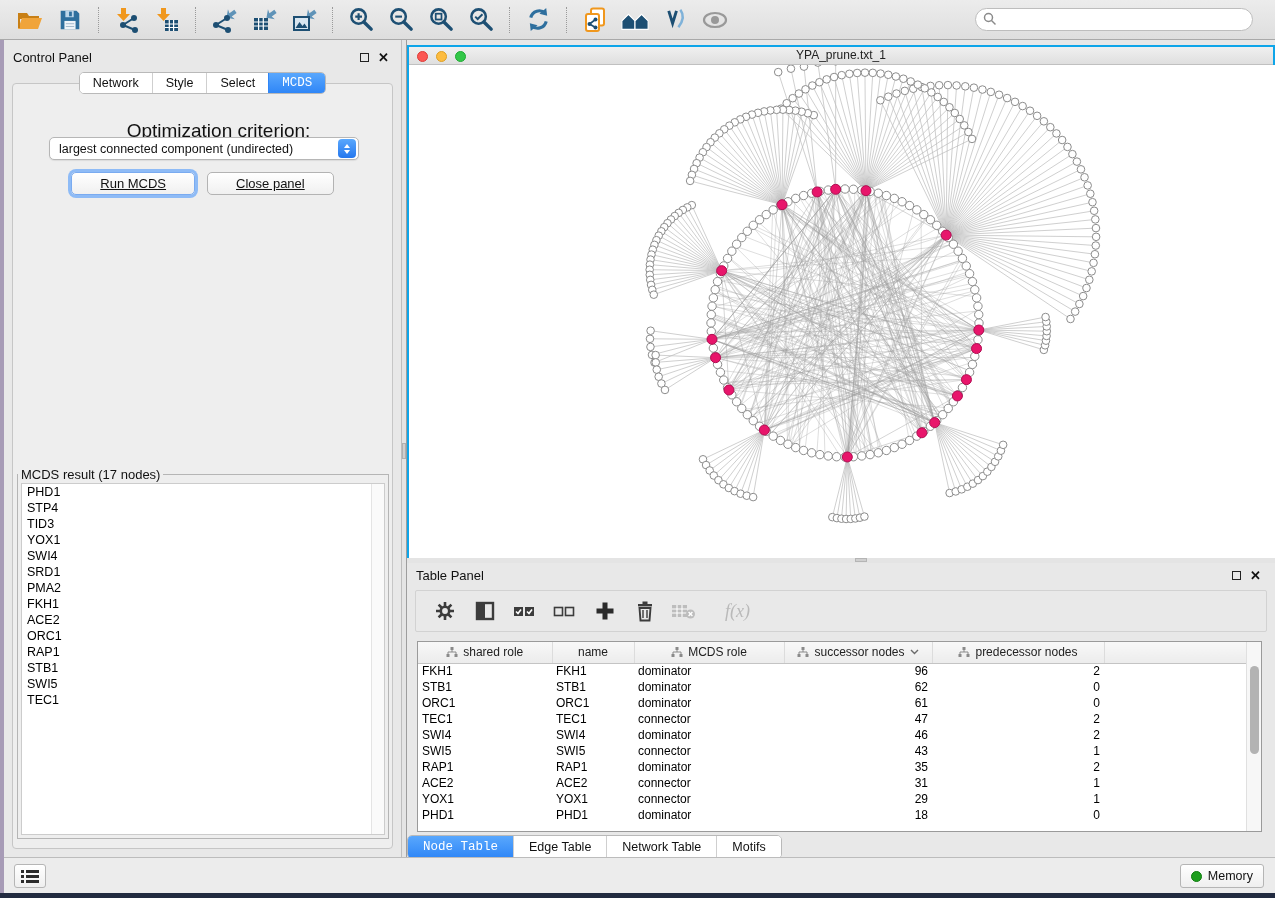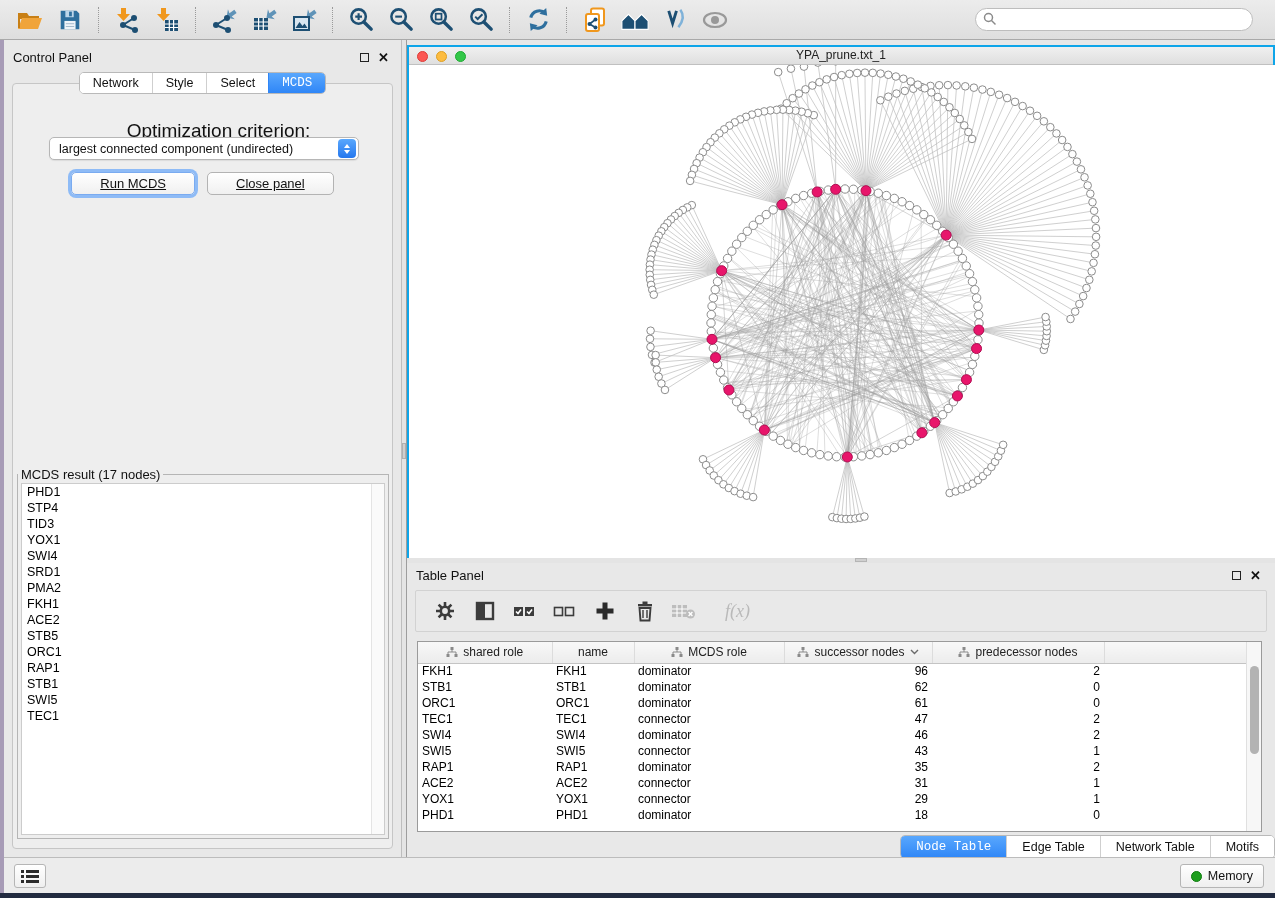--- a/index.html
+++ b/index.html
@@ -94,21 +94,21 @@
   table.data { border-collapse:collapse; width:830px; table-layout:fixed; }
   table.data th { height:21px; background:linear-gradient(#f8f8f8,#ececec);
     border-bottom:1px solid #c4c4c4; border-right:1px solid #dcdcdc;
     font-weight:normal; font-size:12px; color:#222; text-align:center; position:relative; }
   table.data th .hcontent { display:flex; align-items:center; justify-content:center; gap:5px; }
   table.data td { height:16px; font-size:12px; color:#000; padding:0 4px; white-space:nowrap; overflow:hidden; }
   td.num { text-align:right; padding-right:14px; }
   .tscroll { position:absolute; right:0; top:0; width:15px; height:100%; background:#f7f7f7; border-left:1px solid #e0e0e0; }
   .tscroll .thumb { position:absolute; left:3px; top:24px; width:9px; height:88px; background:#b3b3b3; border-radius:5px; }
 
-  .tp-tabs { position:absolute; left:0; top:272px; width:100%; display:flex; justify-content:flex-end; }
+  .tp-tabs { position:absolute; left:0; top:272px; width:100%; display:flex; justify-content:flex-start; }
   .tp-tabs .seg .seg-item { padding:4px 15px; font-size:12.5px; }
 
   
   .status-bar { position:absolute; left:0; top:817px; width:1271px; height:36px;
     background:#ececec; border-top:1px solid #bcbcbc; }
   .task-btn { position:absolute; left:10px; top:6px; width:32px; height:24px;
     background:linear-gradient(#fff,#efefef); border:1px solid #b5b5b5; border-radius:3px;
     display:flex; align-items:center; justify-content:center; }
   .mem-btn { position:absolute; right:11px; top:6px; height:24px; padding:0 10px;
     background:linear-gradient(#fff,#efefef); border:1px solid #b5b5b5; border-radius:3px;
@@ -293,21 +293,20 @@
             <div id="mcds-items">
                 <div class="mcds-item">PHD1</div>
                 <div class="mcds-item">STP4</div>
                 <div class="mcds-item">TID3</div>
                 <div class="mcds-item">YOX1</div>
                 <div class="mcds-item">SWI4</div>
                 <div class="mcds-item">SRD1</div>
                 <div class="mcds-item">PMA2</div>
                 <div class="mcds-item">FKH1</div>
                 <div class="mcds-item">ACE2</div>
-                <div class="mcds-item">STB5</div>
                 <div class="mcds-item">ORC1</div>
                 <div class="mcds-item">RAP1</div>
                 <div class="mcds-item">STB1</div>
                 <div class="mcds-item">SWI5</div>
                 <div class="mcds-item">TEC1</div>
               </div>
             <div class="mcds-scroll"></div>
           </div>
         </fieldset>
       </div>

